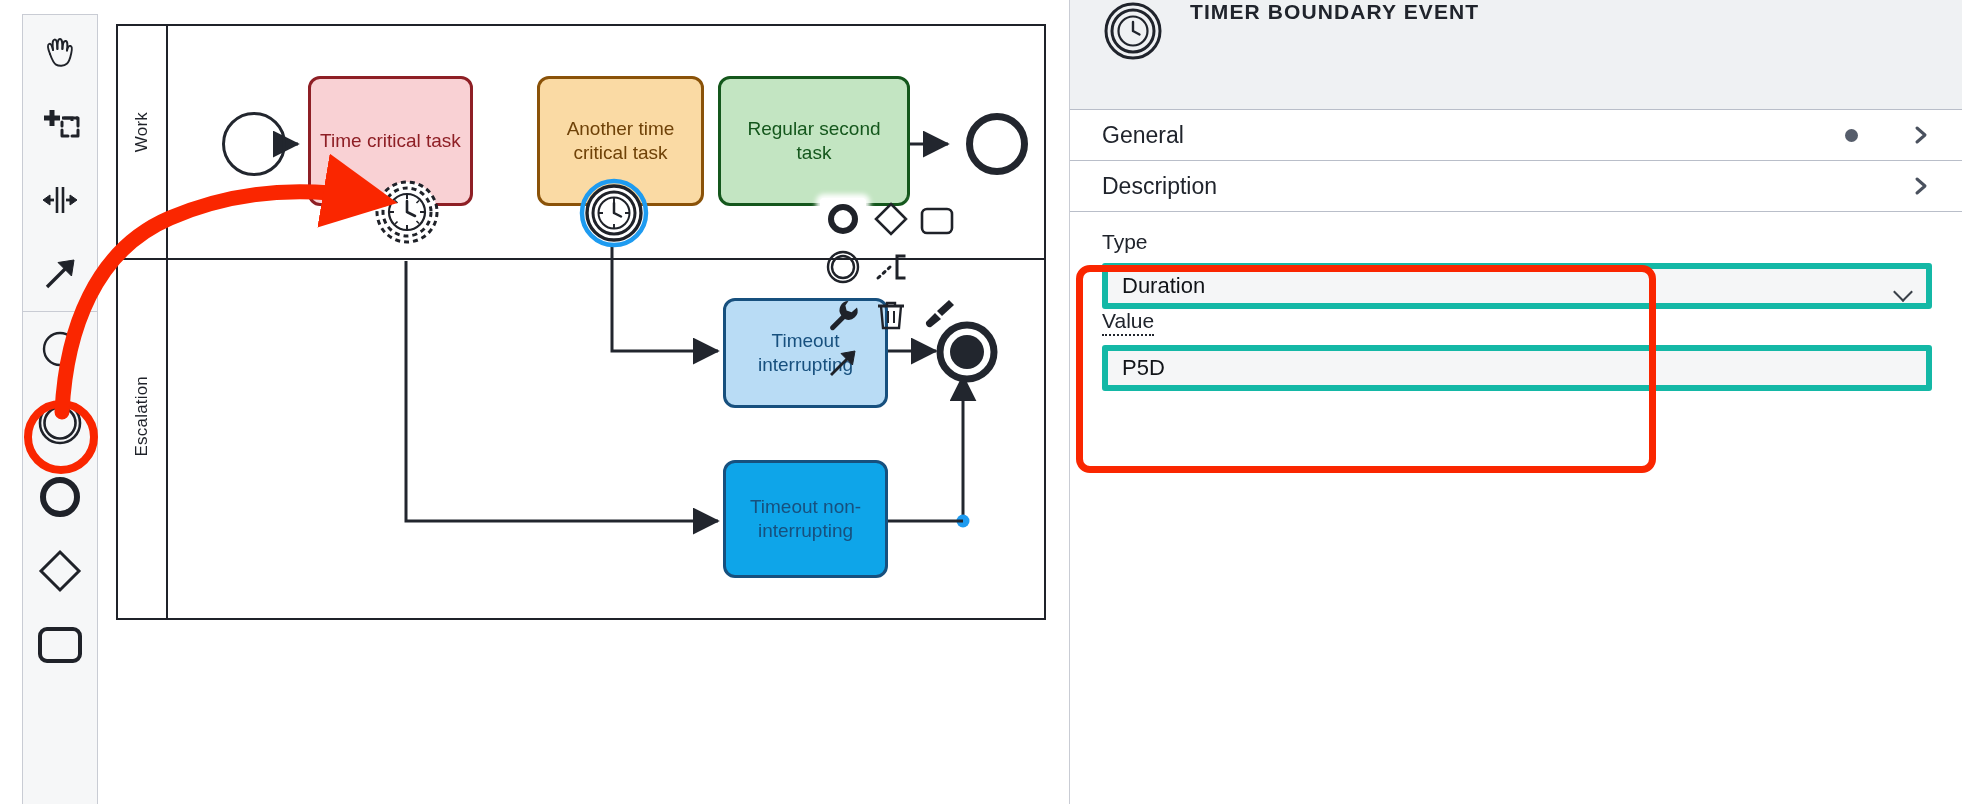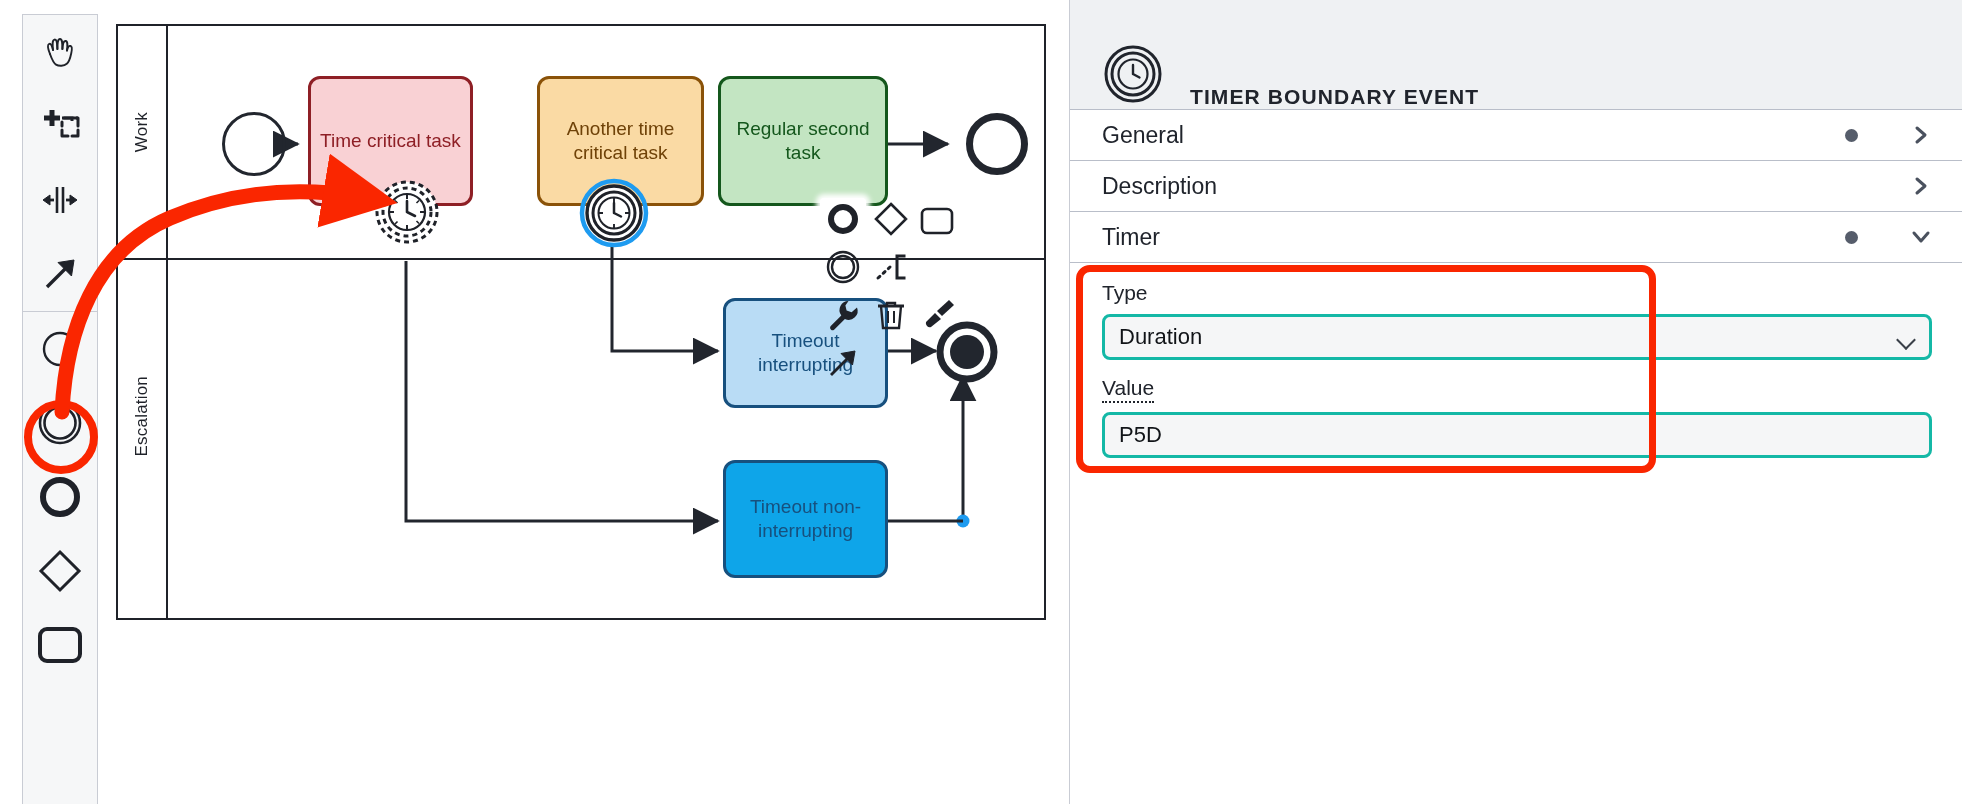--- a/index.html
+++ b/index.html
@@ -89,21 +89,21 @@
   .pad-btn.transparent { background: transparent; box-shadow: none; }
 
   
   #props {
     position: absolute; left: 1069px; top: 0;
     width: 893px; height: 804px;
     background: #ffffff;
     border-left: 1px solid #c9ccd4;
   }
   #props-header {
-    display: flex; align-items: flex-end;
+    display: flex; align-items: flex-start;
     height: 110px;
     padding: 0 0 0 32px;
     background: #eff1f3;
     border-bottom: 1px solid #b9bec9;
   }
   #props-title {
     margin-left: 26px;
     font-size: 21px;
     font-weight: bold;
     letter-spacing: 1.1px;
@@ -132,22 +132,22 @@
     margin: 18px 0 9px 0;
   }
   .field-label.required {
     border-bottom: 2px dotted #20242c;
     display: inline-block;
     padding-bottom: 1px;
   }
   .field-input {
     width: 100%; height: 46px;
     background: #f5f6f7;
-    border: 3px solid #14b8a6;
-    border-radius: 8px;
+    border: 6px solid #14b8a6;
+    border-radius: 3px;
     font-size: 22px;
     color: #111418;
     padding: 0 14px;
     font-family: "Liberation Sans", sans-serif;
     display: flex; align-items: center;
     position: relative;
   }
   .field-input.select::after {
     content: "";
     position: absolute; right: 16px; top: 16px;
@@ -307,21 +307,21 @@
     <div class="task" style="left:190px; top:50px; width:165px; height:130px;
                 background:#f9d1d4; border-color:#8e1f25; color:#8e1f25;">
       <span>Time critical task</span>
     </div>
 
     <div class="task" style="left:419px; top:50px; width:167px; height:130px;
                 background:#fadaa4; border-color:#8a5208; color:#6f4208;">
       <span>Another time critical task</span>
     </div>
 
-    <div class="task" style="left:600px; top:50px; width:170px; height:130px;
+    <div class="task" style="left:600px; top:50px; width:192px; height:130px;
                 background:#c3e5c2; border-color:#14571c; color:#14571c;">
       <span>Regular second task</span>
     </div>
 
     <div class="task" style="left:605px; top:272px; width:165px; height:110px;
                 background:#b9dcf5; border-color:#17507e; color:#17507e;">
       <span>Timeout interrupting</span>
     </div>
 
     <div class="task" style="left:605px; top:434px; width:165px; height:118px;
@@ -402,37 +402,28 @@
     <div class="group-row">
       <div class="g-label">Description</div>
       <div class="g-dot hidden"></div>
       <span class="g-chev">
         <svg width="22" height="22" viewBox="0 0 22 22" fill="none" stroke="#4a515e" stroke-width="3" stroke-linecap="round" stroke-linejoin="round">
           <path d="M7 4 L15 11 L7 18"></path>
         </svg>
       </span>
     </div>
 
-    <div class="group-row">
-      <div class="g-label">Timer</div>
-      <div class="g-dot"></div>
-      <span class="g-chev">
-        <svg width="22" height="22" viewBox="0 0 22 22" fill="none" stroke="#4a515e" stroke-width="3" stroke-linecap="round" stroke-linejoin="round">
-          <path d="M4 7 L11 15 L18 7"></path>
-        </svg>
-      </span>
-    </div>
 
     <div class="field-block">
       <div class="field-label">Type</div>
       <div class="field-input select">
         <span>Duration</span>
       </div>
 
-      <div style="margin:16px 0 9px 0;">
+      <div style="margin:0 0 9px 0;">
         <span class="field-label required" style="margin:0;">Value</span>
       </div>
       <input class="field-input" type="text" value="P5D" style="">
     </div>
   </div>
 
   <div id="red-box-props"></div>
 
 <div id="context-pad" style="position: absolute; left: 816px; top: 198px;">
   <div class="pad-btn" style="left:4px; top:0;">

